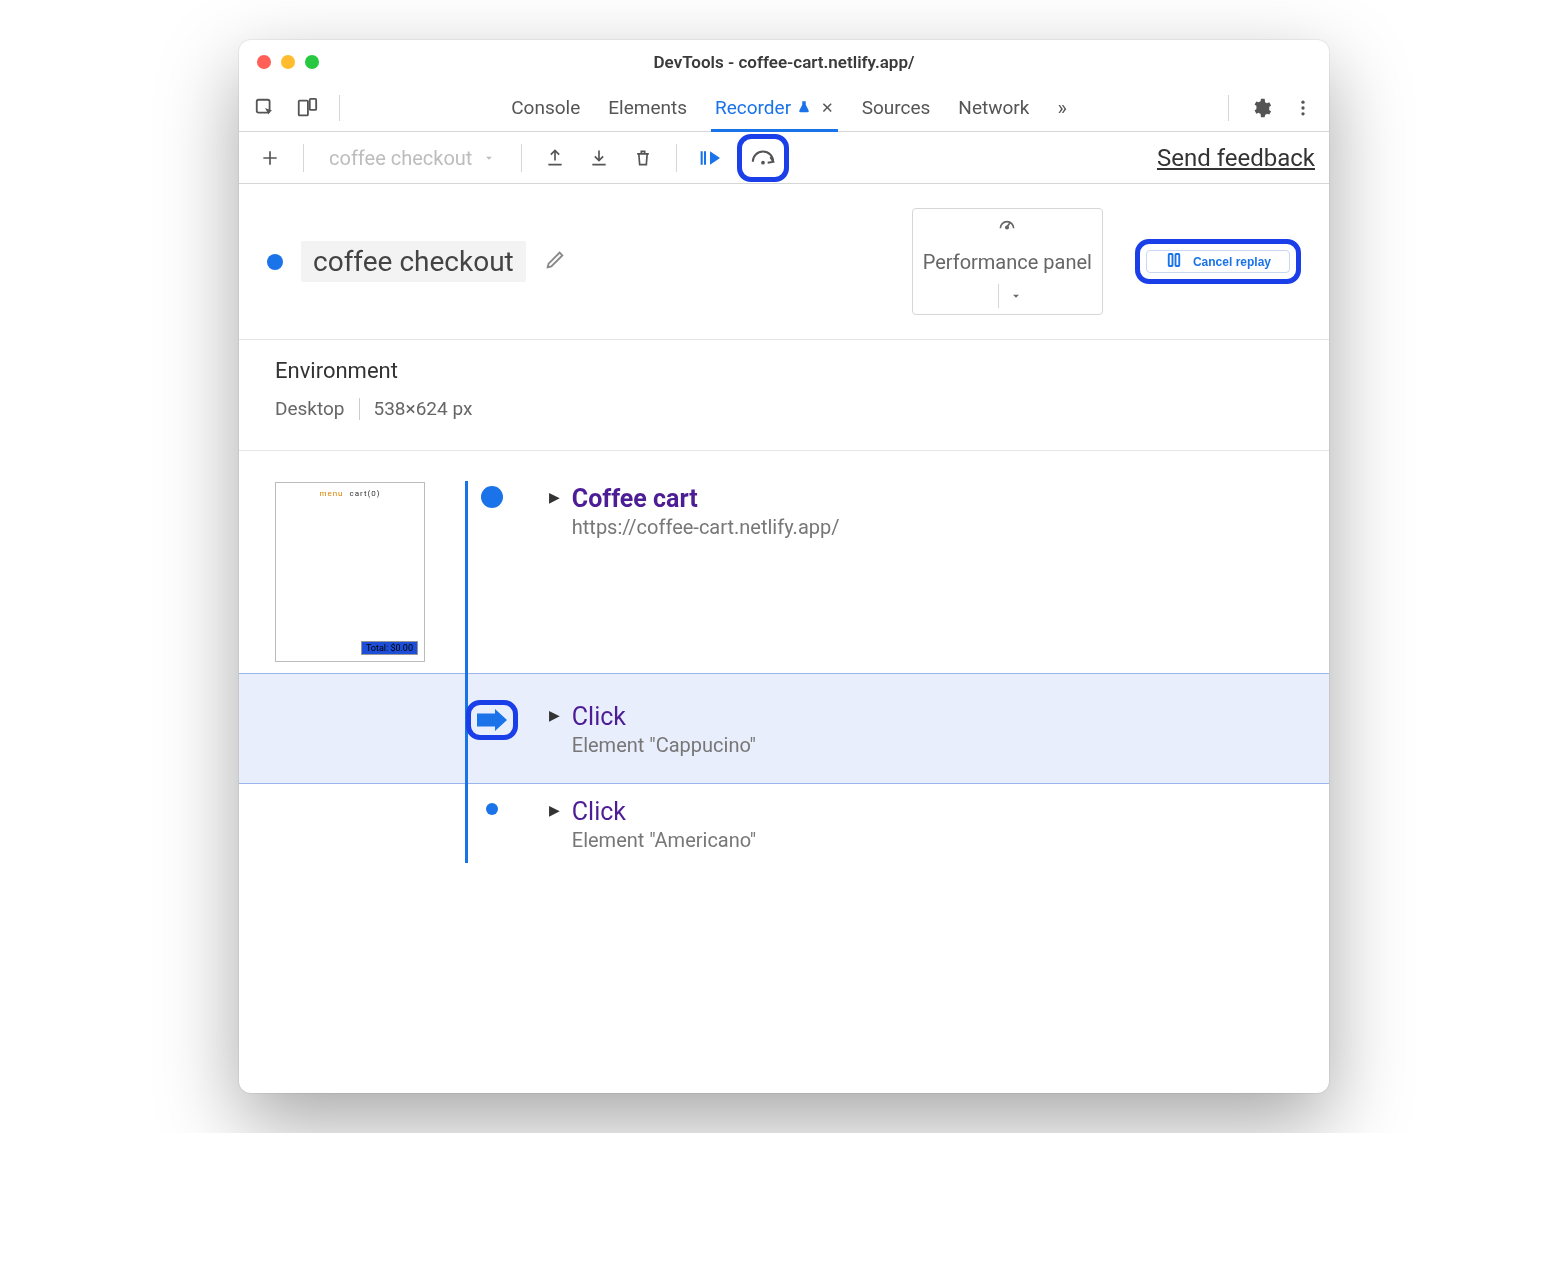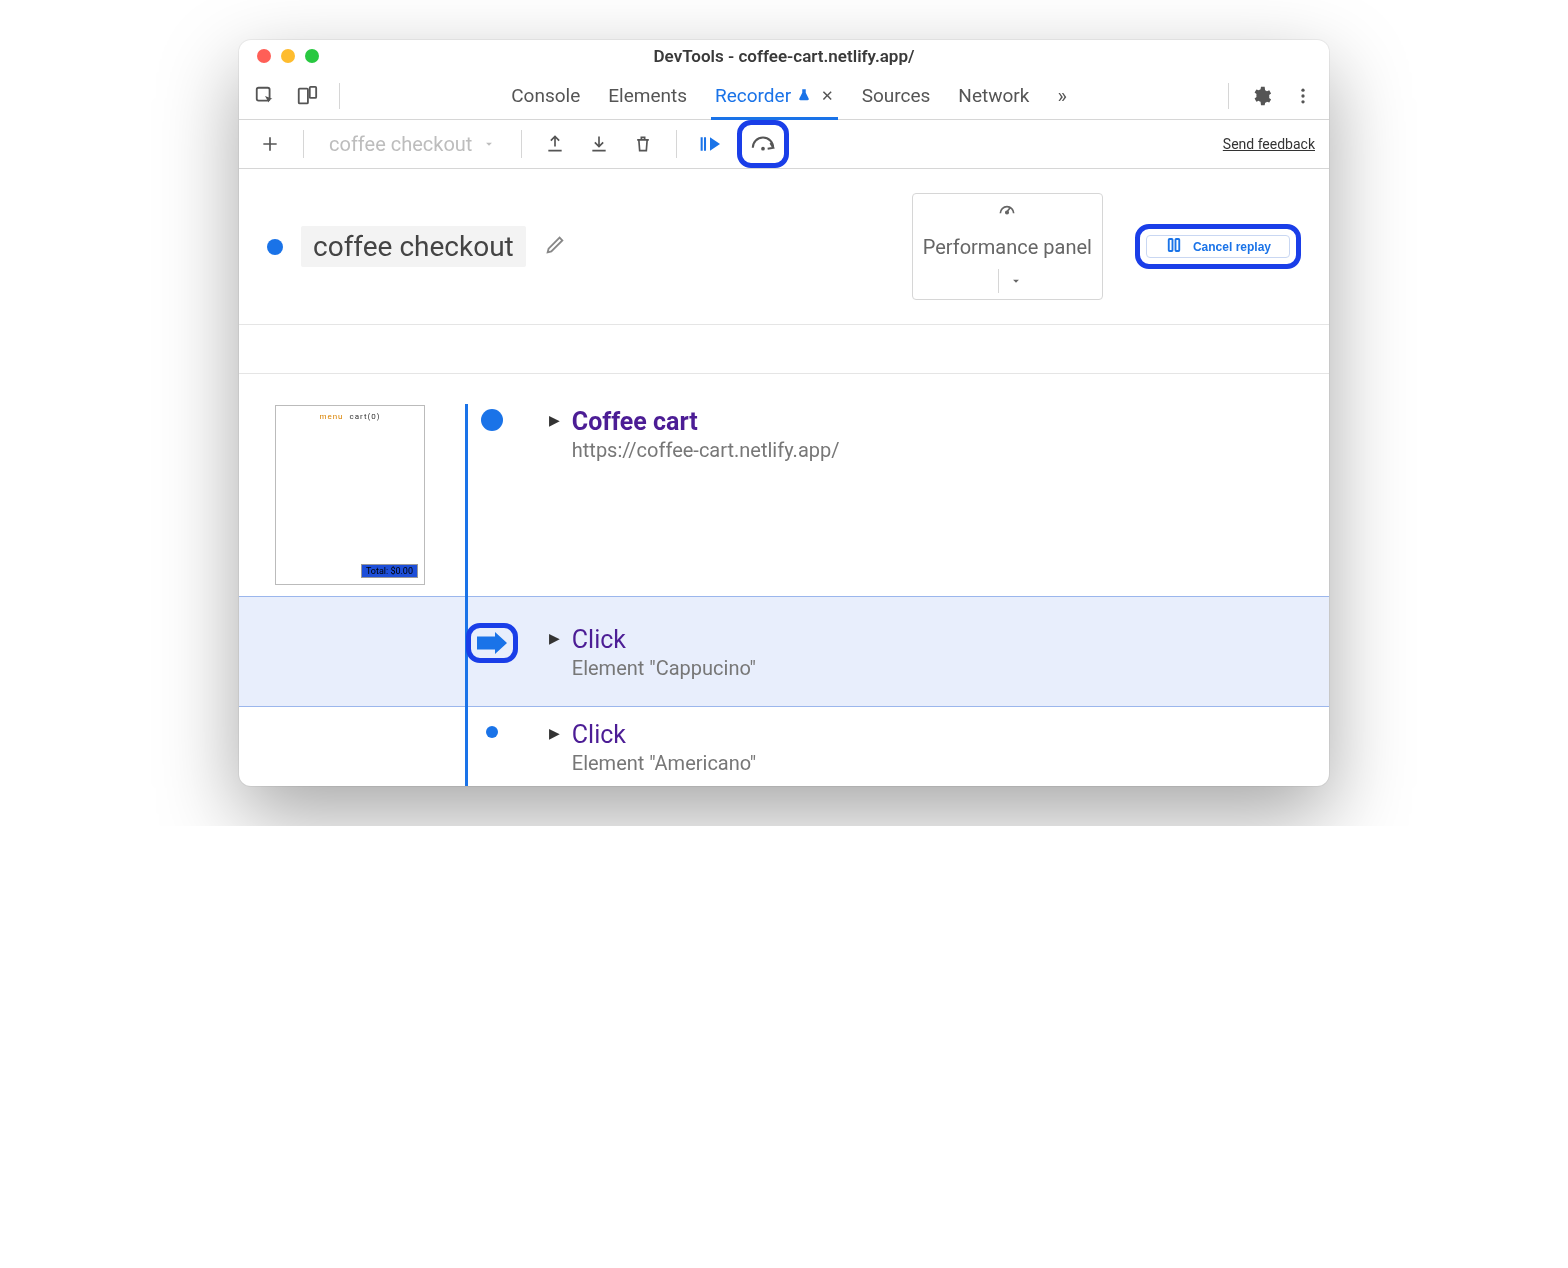--- a/index.html
+++ b/index.html
@@ -6,21 +6,21 @@
 body {
   font-family: -apple-system, BlinkMacSystemFont, "Segoe UI", Roboto, sans-serif;
   background: #fff;
   display: flex;
   justify-content: center;
   align-items: flex-start;
   padding: 40px;
 }
 .window {
   width: 1090px;
-  height: 746px;
+  height: 1053px;
   background: #fff;
   border-radius: 12px;
   box-shadow: 0 30px 80px rgba(0,0,0,0.35), 0 0 0 1px rgba(0,0,0,0.05);
   overflow: hidden;
   display: flex;
   flex-direction: column;
 }
 .titlebar {
   height: 44px;
   display: flex;
@@ -60,21 +60,21 @@
   display: flex;
   align-items: center;
   padding: 0 14px;
   gap: 10px;
 }
 .tb-btn { width:34px; height:34px; display:flex; align-items:center; justify-content:center; color:#555; cursor:pointer;}
 .rec-select { display:flex; align-items:center; gap:10px; color:#bdbdbd; font-size:20px; padding:0 8px; border:1px solid transparent; }
 .vsep { width:1px; height:28px; background:#d6d6d6; margin:0 6px;}
 .replay-blue svg { color:#1a73e8; }
 .highlight-ring { border:5px solid #1a3ee8; border-radius:14px; padding:2px 4px; }
-.send-fb { margin-left:auto; font-size:14px; color:#333; text-decoration:underline; cursor:pointer;text-align:right;}
+.send-fb { margin-left:auto; font-size:24px; color:#333; text-decoration:underline; cursor:pointer;text-align:right;}
 .header-row {
   display:flex; align-items:center; padding: 24px 28px; gap:18px;
   border-bottom: 1px solid #e5e5e5;
 }
 .rec-dot { width:16px; height:16px; border-radius:50%; background:#1a73e8; }
 .rec-title { font-size:28px; color:#444; background:#f3f3f3; padding:4px 12px; border-radius:2px;}
 .edit-pencil { color:#888; }
 .perf-select {
   margin-left:auto; display:flex; align-items:center; gap:10px;
   border:1px solid #d6d6d6; border-radius:4px; padding:6px 10px; font-size:20px; color:#666;flex-direction:column;
@@ -252,20 +252,28 @@
         <span><svg width="18" height="18" viewBox="0 0 24 24" fill="none" stroke="currentColor" stroke-width="2.5">
               <rect x="5" y="4" width="5" height="16" rx="1"></rect>
               <rect x="14" y="4" width="5" height="16" rx="1"></rect>
             </svg></span>
         <span>Cancel replay</span>
       </button>
     </div>
   </div>
 
   <div class="settings-row">
+    <div class="settings-col env">
+      <div class="sh">Environment</div>
+      <div class="sv">
+        <span>Desktop</span>
+        <span class="pipe"></span>
+        <span>538×624 px</span>
+      </div>
+    </div>
   </div>
 
   <div class="steps">
     <div class="timeline-global"></div>
 
     <div class="step">
       <div class="thumb-col">
         <div class="thumb">
           <div class="thumb-top"><span style="color:#d98200">menu</span>&nbsp;&nbsp;<span style="color:#333">cart(0)</span></div>
           <div class="thumb-bottom">Total: $0.00</div>

